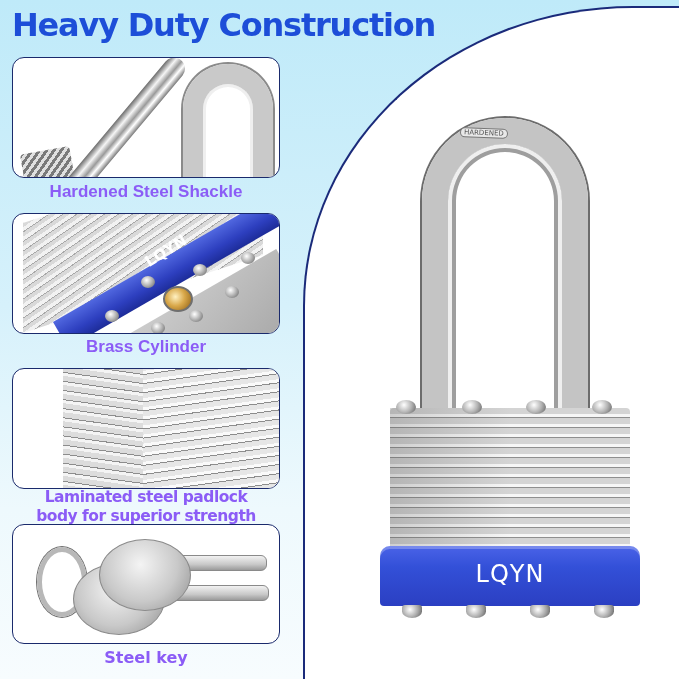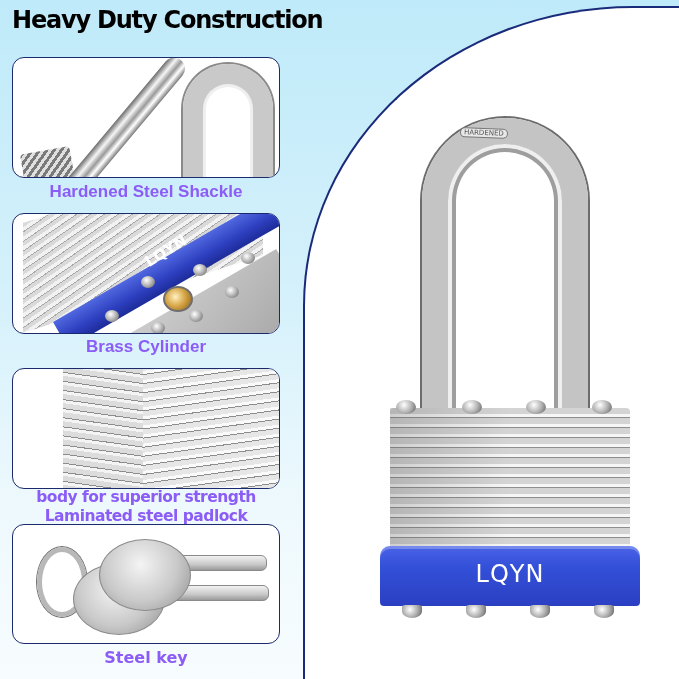--- a/index.html
+++ b/index.html
@@ -14,22 +14,22 @@
       position: absolute; left: 303px; top: 6px; width: 900px; height: 900px;
       background: #ffffff;
       border-left: 2px solid #1a2a7a;
       border-top: 2px solid #1a2a7a;
       border-top-left-radius: 330px 300px;
     }
 
     .title {
       position: absolute; left: 12px; top: 6px;
       font-family: "DejaVu Sans", sans-serif; font-weight: bold;
-      font-size: 24px; letter-spacing: -1.2px;
-      color: #000000;
+      font-size: 32px; letter-spacing: -1.2px;
+      color: #1d4ed8;
       white-space: nowrap;
     }
 
     .panel {
       position: absolute; left: 12px; width: 268px;
       background: #ffffff;
       border: 1.5px solid #1a2a6c;
       border-radius: 12px;
       overflow: hidden;
     }
@@ -215,22 +215,22 @@
   <div class="blade" style="left:150px; top:30px; width:104px;"></div>
   <div class="blade" style="left:160px; top:60px; width:96px;"></div>
   <div class="keyhead" style="left:60px; top:38px;"></div>
   <div class="keyhead" style="left:86px; top:14px;"></div>
 </div>
 
 <div class="captions">
   <div class="caption c1">Hardened Steel Shackle</div>
   <div class="caption c2">Brass Cylinder</div>
   <div class="caption c3">
+    <div>Laminated steel padlock</div>
     <div>body for superior strength</div>
-    <div>Laminated steel padlock</div>
   </div>
   <div class="caption c4">Steel key</div>
 </div>
 
 <div class="lock">
   <div class="shackle"></div>
   <div class="shackle-label">HARDENED</div>
   <div class="lock-body"></div>
   <div class="lock-body-shade"></div>
   <div class="top-rivet" style="left:16px;"></div>

